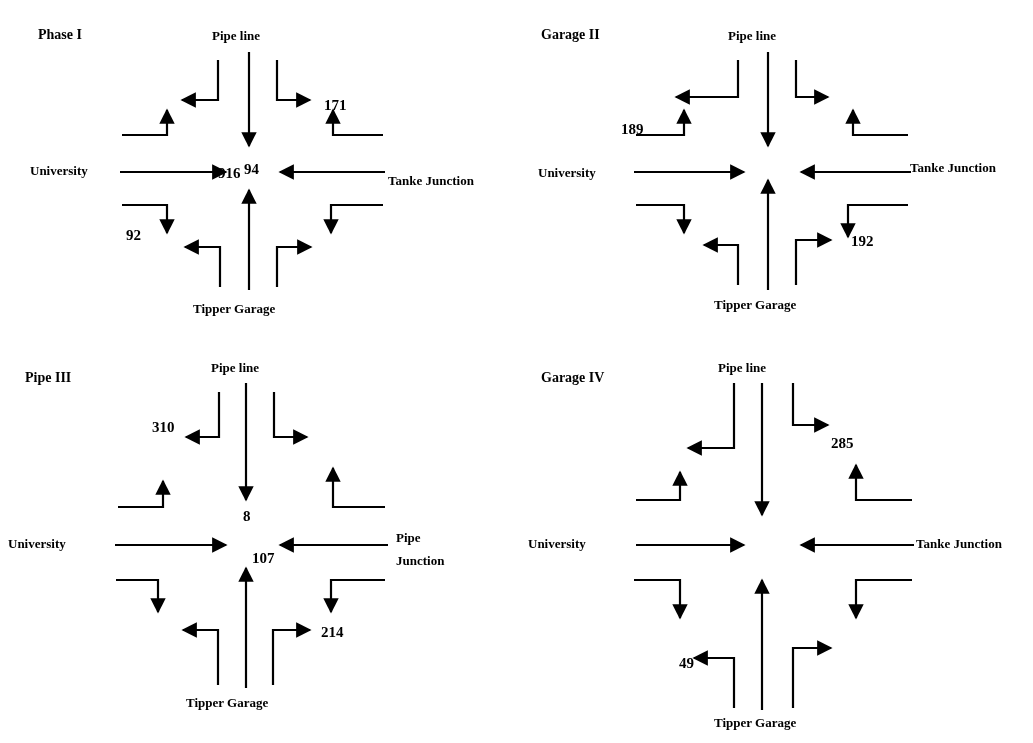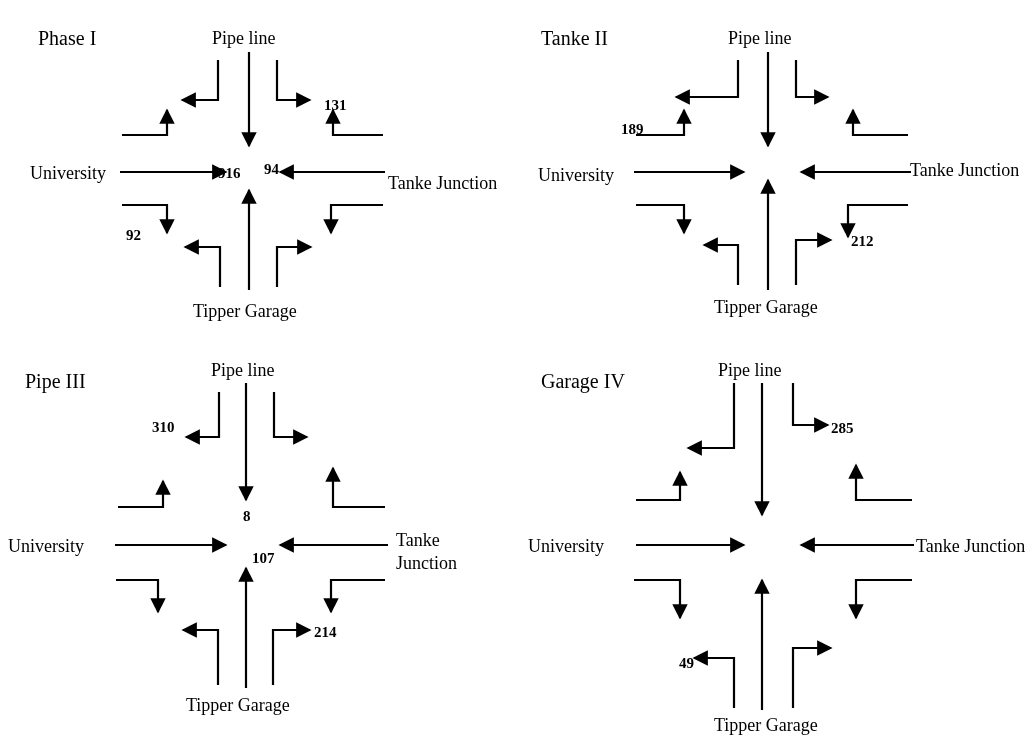--- a/index.html
+++ b/index.html
@@ -7,29 +7,29 @@
     width:1033px;height:743px;
     background:#ffffff;
     font-family:"Liberation Serif", serif;
     color:#000000;
     position:relative;
     overflow:hidden;
   }
   .panel{position:absolute;}
   .phase-label{
     position:absolute;
-    font-weight:normal;
-    font-size:20px;
+    font-weight:bold;
+    font-size:14px;
     white-space:nowrap;
     text-align:right;
   }
   .node-label{
     position:absolute;
-    font-weight:normal;
-    font-size:18px;
+    font-weight:bold;
+    font-size:13px;
     white-space:nowrap;
   }
   .value{
     position:absolute;
     font-weight:bold;
     font-size:15px;
     white-space:nowrap;
   }
   svg{position:absolute;left:0;top:0;overflow:visible;}
   .ln{stroke:#000;stroke-width:2.2;fill:none;}
@@ -38,23 +38,23 @@
 <body>
 
 <div class="panel" style="left:0;top:0;width:516px;height:340px;">
   <div class="phase-label" style="left:38px;top:27px;">Phase I</div>
 
   <div class="node-label" style="left:212px;top:28px;">Pipe line</div>
   <div class="node-label" style="left:30px;top:163px;">University</div>
   <div class="node-label" style="left:388px;top:173px;">Tanke Junction</div>
   <div class="node-label" style="left:193px;top:301px;">Tipper Garage</div>
 
-  <div class="value" style="left:324px;top:97px;">131</div>
+  <div class="value" style="left:324px;top:97px;">171</div>
   <div class="value" style="left:218px;top:165px;">916</div>
-  <div class="value" style="left:264px;top:161px;">94</div>
+  <div class="value" style="left:244px;top:161px;">94</div>
   <div class="value" style="left:126px;top:227px;">92</div>
 
   <svg width="516" height="340">
     <defs>
       <marker id="ah" viewBox="0 0 10 10" refX="9" refY="5" markerWidth="7" markerHeight="7" orient="auto-start-reverse">
         <path d="M 0 0 L 10 5 L 0 10 z" fill="#000"></path>
       </marker>
     </defs>
 
     <path class="ln" d="M249,52 L249,146" marker-end="url(#ah)"></path>
@@ -77,29 +77,29 @@
 
     <path class="ln" d="M383,205 L331,205 L331,233" marker-end="url(#ah)"></path>
 
     <path class="ln" d="M220,287 L220,247 L185,247" marker-end="url(#ah)"></path>
 
     <path class="ln" d="M277,287 L277,247 L311,247" marker-end="url(#ah)"></path>
   </svg>
 </div>
 
 <div class="panel" style="left:516px;top:0;width:517px;height:340px;">
-  <div class="phase-label" style="left:25px;top:27px;">Tanke II</div>
+  <div class="phase-label" style="left:25px;top:27px;">Garage II</div>
 
   <div class="node-label" style="left:212px;top:28px;">Pipe line</div>
   <div class="node-label" style="left:22px;top:165px;">University</div>
   <div class="node-label" style="left:394px;top:160px;">Tanke Junction</div>
   <div class="node-label" style="left:198px;top:297px;">Tipper Garage</div>
 
   <div class="value" style="left:105px;top:89px;margin-top:32px;">189</div>
-  <div class="value" style="left:335px;top:233px;">212</div>
+  <div class="value" style="left:335px;top:233px;">192</div>
 
   <svg width="517" height="340">
     <path class="ln" d="M252,52 L252,146" marker-end="url(#ah)"></path>
     <path class="ln" d="M252,290 L252,180" marker-end="url(#ah)"></path>
     <path class="ln" d="M118,172 L228,172" marker-end="url(#ah)"></path>
     <path class="ln" d="M395,172 L285,172" marker-end="url(#ah)"></path>
 
     <path class="ln" d="M222,60 L222,97 L160,97" marker-end="url(#ah)"></path>
     <path class="ln" d="M280,60 L280,97 L312,97" marker-end="url(#ah)"></path>
     <path class="ln" d="M120,135 L168,135 L168,110" marker-end="url(#ah)"></path>
@@ -109,28 +109,28 @@
     <path class="ln" d="M222,285 L222,245 L188,245" marker-end="url(#ah)"></path>
     <path class="ln" d="M280,285 L280,240 L315,240" marker-end="url(#ah)"></path>
   </svg>
 </div>
 
 <div class="panel" style="left:0;top:340px;width:516px;height:403px;">
   <div class="phase-label" style="left:25px;top:30px;">Pipe III</div>
 
   <div class="node-label" style="left:211px;top:20px;">Pipe line</div>
   <div class="node-label" style="left:8px;top:196px;">University</div>
-  <div class="node-label" style="left:396px;top:190px;">Tanke</div>
+  <div class="node-label" style="left:396px;top:190px;">Pipe</div>
   <div class="node-label" style="left:396px;top:213px;">Junction</div>
   <div class="node-label" style="left:186px;top:355px;">Tipper Garage</div>
 
   <div class="value" style="left:152px;top:79px;">310</div>
   <div class="value" style="left:243px;top:168px;">8</div>
   <div class="value" style="left:252px;top:210px;">107</div>
-  <div class="value" style="left:314px;top:284px;">214</div>
+  <div class="value" style="left:321px;top:284px;">214</div>
 
   <svg width="516" height="403">
     <path class="ln" d="M246,43 L246,160" marker-end="url(#ah)"></path>
     <path class="ln" d="M246,348 L246,228" marker-end="url(#ah)"></path>
     <path class="ln" d="M115,205 L226,205" marker-end="url(#ah)"></path>
     <path class="ln" d="M388,205 L280,205" marker-end="url(#ah)"></path>
 
     <path class="ln" d="M219,52 L219,97 L186,97" marker-end="url(#ah)"></path>
     <path class="ln" d="M274,52 L274,97 L307,97" marker-end="url(#ah)"></path>
     <path class="ln" d="M118,167 L163,167 L163,141" marker-end="url(#ah)"></path>
@@ -143,21 +143,21 @@
 </div>
 
 <div class="panel" style="left:516px;top:340px;width:517px;height:403px;">
   <div class="phase-label" style="left:25px;top:30px;">Garage IV</div>
 
   <div class="node-label" style="left:202px;top:20px;">Pipe line</div>
   <div class="node-label" style="left:12px;top:196px;">University</div>
   <div class="node-label" style="left:400px;top:196px;">Tanke Junction</div>
   <div class="node-label" style="left:198px;top:375px;">Tipper Garage</div>
 
-  <div class="value" style="left:315px;top:80px;">285</div>
+  <div class="value" style="left:315px;top:95px;">285</div>
   <div class="value" style="left:163px;top:315px;">49</div>
 
   <svg width="517" height="403">
     <path class="ln" d="M246,43 L246,175" marker-end="url(#ah)"></path>
     <path class="ln" d="M246,370 L246,240" marker-end="url(#ah)"></path>
     <path class="ln" d="M120,205 L228,205" marker-end="url(#ah)"></path>
     <path class="ln" d="M398,205 L285,205" marker-end="url(#ah)"></path>
 
     <path class="ln" d="M218,43 L218,108 L172,108" marker-end="url(#ah)"></path>
     <path class="ln" d="M277,43 L277,85 L312,85" marker-end="url(#ah)"></path>

